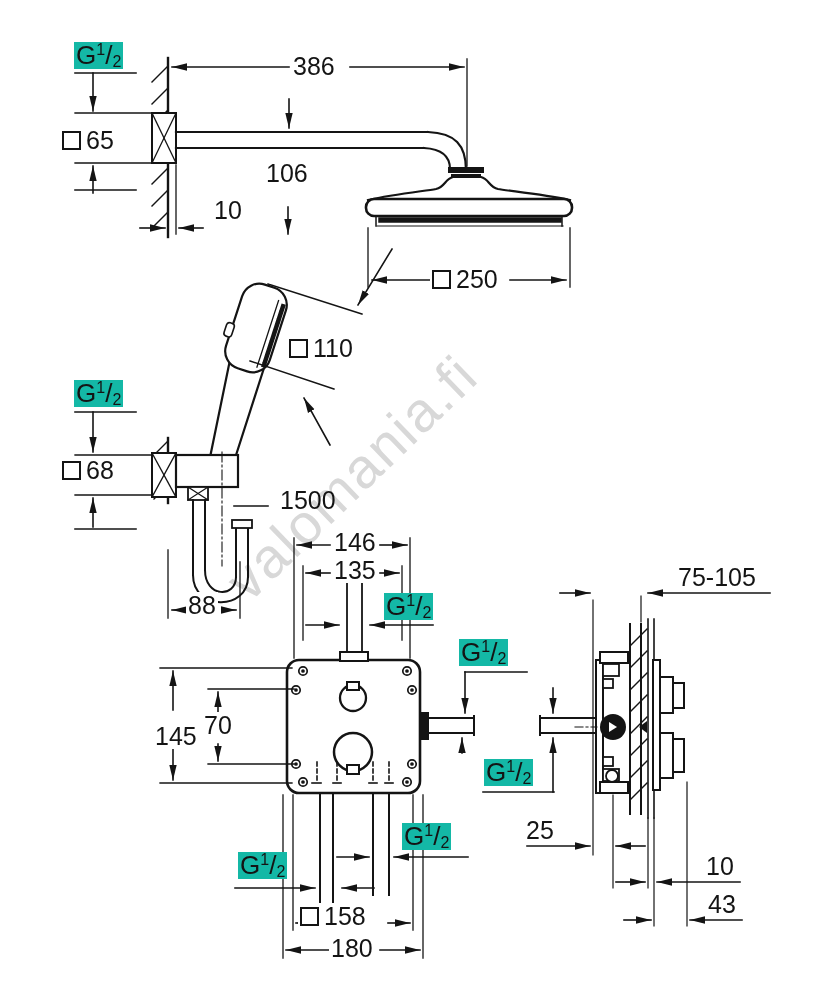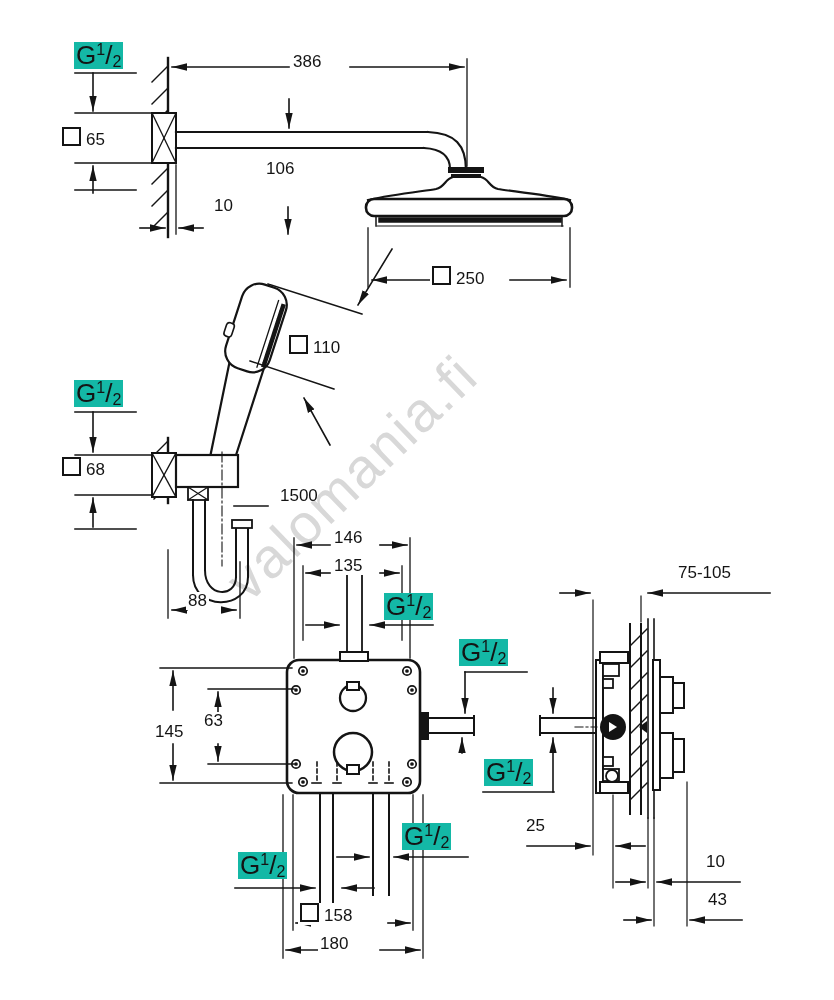--- a/index.html
+++ b/index.html
@@ -2,21 +2,21 @@
 <html><head>
 <meta charset="utf-8">
 <style>
   html,body{margin:0;padding:0;background:#ffffff;}
   #stage{position:relative;width:834px;height:1000px;background:#fff;overflow:hidden;
          font-family:"Liberation Sans", sans-serif;color:#141414;}
   #watermark{position:absolute;left:258px;top:548px;font-size:56px;color:#d8d8d8;
              letter-spacing:2px;transform:rotate(-44deg);transform-origin:0 100%;
              white-space:nowrap;z-index:1;}
   svg.linework{position:absolute;left:0;top:0;z-index:2;}
-  .lbl{position:absolute;z-index:3;font-size:17px;line-height:1.05;background:#fff;
+  .lbl{position:absolute;z-index:3;font-size:25px;line-height:1.05;background:#fff;
        padding:0 2px;white-space:nowrap;}
   .nobg{background:transparent;}
   .g12{font-size:26px;background:#14b8a6;}
   .g12 .sup{font-size:16px;position:relative;top:-9px;}
   .g12 .sub{font-size:16px;position:relative;top:3px;}
   .sq{display:inline-block;width:15px;height:15px;border:2.4px solid #141414;
       margin-right:5px;vertical-align:-1px;}
 </style>
 </head>
 <body>
@@ -292,25 +292,25 @@
   <div class="lbl" style="left:60px;top:457px;"><span class="sq"></span><span>68</span></div>
   <div class="lbl" style="left:287px;top:335px;"><span class="sq"></span><span>110</span></div>
   <div class="lbl nobg" style="left:278px;top:487px;">1500</div>
   <div class="lbl" style="left:186px;top:592px;">88</div>
 
   <div class="lbl" style="left:332px;top:529px;">146</div>
   <div class="lbl" style="left:332px;top:557px;text-align:center;">135</div>
   <div class="lbl g12" style="left:384px;top:593px;"><span>G</span><span class="sup">1</span><span>/</span><span class="sub">2</span></div>
   <div class="lbl g12" style="left:459px;top:639px;"><span>G</span><span class="sup">1</span><span>/</span><span class="sub">2</span></div>
   <div class="lbl" style="left:153px;top:712px;margin-top:11px;">145</div>
-  <div class="lbl" style="left:202px;top:712px;">63</div>
+  <div class="lbl" style="left:202px;top:712px;">70</div>
   <div class="lbl g12" style="left:484px;top:759px;"><span>G</span><span class="sup">1</span><span>/</span><span class="sub">2</span></div>
   <div class="lbl g12" style="left:238px;top:852px;"><span>G</span><span class="sup">1</span><span>/</span><span class="sub">2</span></div>
   <div class="lbl g12" style="left:402px;top:823px;"><span>G</span><span class="sup">1</span><span>/</span><span class="sub">2</span></div>
   <div class="lbl" style="left:298px;top:903px;"><span class="sq"></span><span>158</span></div>
-  <div class="lbl" style="left:318px;top:935px;">180</div>
+  <div class="lbl" style="left:329px;top:935px;">180</div>
 
   <div class="lbl nobg" style="left:676px;top:564px;">75-105</div>
   <div class="lbl nobg" style="left:524px;top:817px;">25</div>
   <div class="lbl nobg" style="left:704px;top:853px;">10</div>
   <div class="lbl nobg" style="left:706px;top:891px;">43</div>
 
 </div>
 
 </body></html>

